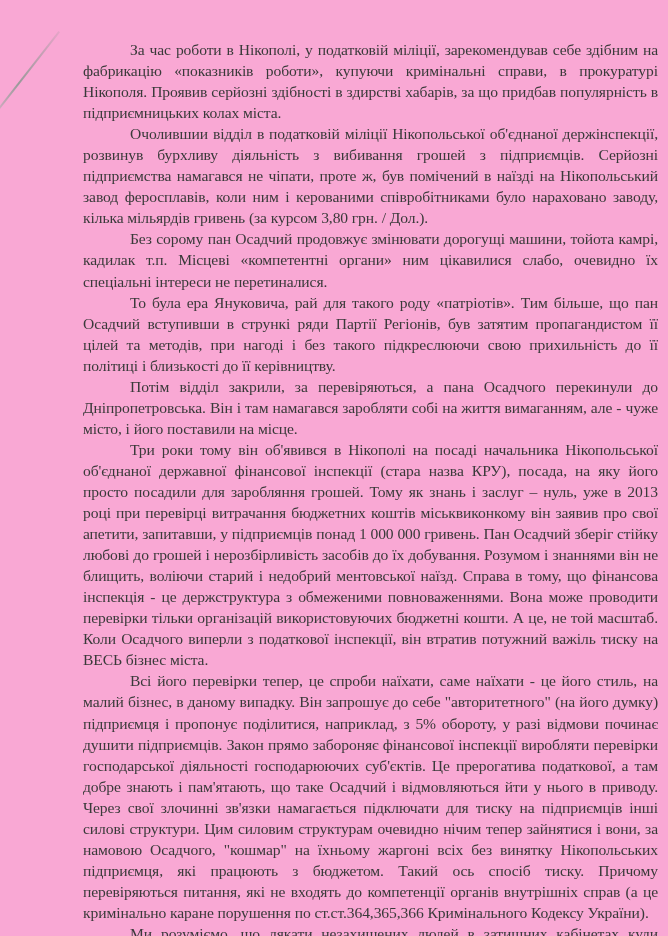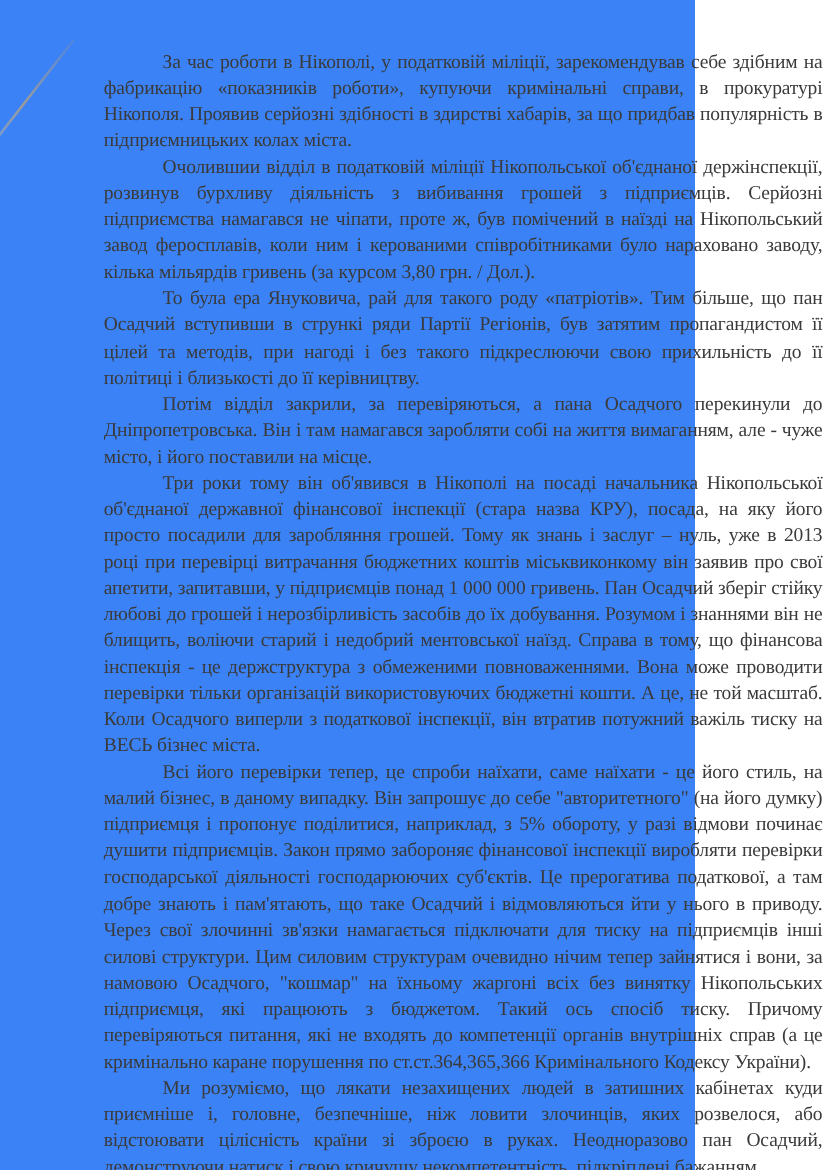--- a/index.html
+++ b/index.html
@@ -2,40 +2,41 @@
 <html><head>
   <meta charset="utf-8">
   <style>
     html, body { margin: 0; padding: 0; }
     body {
       width: 668px; height: 936px; overflow: hidden;
       background: #ffffff; position: relative;
       font-family: "Liberation Serif", serif;
       color: #3a3a3a;
     }
-    .page { position: absolute; left: 0; top: 0; width: 556px; height: 936px; background: #3b82f6; }
+    .page { position: absolute; left: 0; top: 0; width: 668px; height: 936px; background: #f9a8d4; }
     .fold-mark {
       position: absolute; left: 5px; top: 2px; width: 2px; height: 110px;
       background: linear-gradient(to bottom, rgba(150,150,150,0.2), #9a9a9a 60%, rgba(190,190,190,0.4));
       transform-origin: top left; transform: rotate(38deg) translate(60px,-10px);
     }
     .body-text {
       position: absolute; left: 83px; top: 39px; width: 575px;
       font-size: 15.6px; line-height: 21.05px;
       text-align: justify; letter-spacing: -0.1px;
     }
     .para { margin: 0; text-indent: 47px; }
   </style>
 </head>
 <body>
 
 <div class="page">
   <div class="fold-mark"></div>
   <div class="body-text">
     <p class="para">За час роботи в Нікополі, у податковій міліції, зарекомендував себе здібним на фабрикацію «показників роботи», купуючи кримінальні справи, в прокуратурі Нікополя. Проявив серйозні здібності в здирстві хабарів, за що придбав популярність в підприємницьких колах міста.</p>
     <p class="para">Очолившии відділ в податковій міліції Нікопольської об'єднаної держінспекції, розвинув бурхливу діяльність з вибивання грошей з підприємців. Серйозні підприємства намагався не чіпати, проте ж, був помічений в наїзді на Нікопольський завод феросплавів, коли ним і керованими співробітниками було нараховано заводу, кілька мільярдів гривень (за курсом 3,80 грн. / Дол.).</p>
+    <p class="para">Без сорому пан Осадчий продовжує змінювати дорогущі машини, тойота камрі, кадилак т.п. Місцеві «компетентні органи» ним цікавилися слабо, очевидно їх спеціальні інтереси не перетиналися.</p>
     <p class="para">То була ера Януковича, рай для такого роду «патріотів». Тим більше, що пан Осадчий вступивши в стрункі ряди Партії Регіонів, був затятим пропагандистом її цілей та методів, при нагоді і без такого підкреслюючи свою прихильність до її політиці і близькості до її керівництву.</p>
     <p class="para">Потім відділ закрили, за перевіряються, а пана Осадчого перекинули до Дніпропетровська. Він і там намагався заробляти собі на життя вимаганням, але - чуже місто, і його поставили на місце.</p>
     <p class="para">Три роки тому він об'явився в Нікополі на посаді начальника Нікопольської об'єднаної державної фінансової інспекції (стара назва КРУ), посада, на яку його просто посадили для заробляння грошей. Тому як знань і заслуг – нуль, уже в 2013 році при перевірці витрачання бюджетних коштів міськвиконкому він заявив про свої апетити, запитавши, у підприємців понад 1 000 000 гривень. Пан Осадчий зберіг стійку любові до грошей і нерозбірливість засобів до їх добування. Розумом і знаннями він не блищить, воліючи старий і недобрий ментовської наїзд. Справа в тому, що фінансова інспекція - це держструктура з обмеженими повноваженнями. Вона може проводити перевірки тільки організацій використовуючих бюджетні кошти. А це, не той масштаб. Коли Осадчого виперли з податкової інспекції, він втратив потужний важіль тиску на ВЕСЬ бізнес міста.</p>
     <p class="para">Всі його перевірки тепер, це спроби наїхати, саме наїхати - це його стиль, на малий бізнес, в даному випадку. Він запрошує до себе "авторитетного" (на його думку) підприємця і пропонує поділитися, наприклад, з 5% обороту, у разі відмови починає душити підприємців. Закон прямо забороняє фінансової інспекції виробляти перевірки господарської діяльності господарюючих суб'єктів. Це прерогатива податкової, а там добре знають і пам'ятають, що таке Осадчий і відмовляються йти у нього в приводу. Через свої злочинні зв'язки намагається підключати для тиску на підприємців інші силові структури. Цим силовим структурам очевидно нічим тепер зайнятися і вони, за намовою Осадчого, "кошмар" на їхньому жаргоні всіх без винятку Нікопольських підприємця, які працюють з бюджетом. Такий ось спосіб тиску. Причому перевіряються питання, які не входять до компетенції органів внутрішніх справ (а це кримінально каране порушення по ст.ст.364,365,366 Кримінального Кодексу України).</p>
     <p class="para">Ми розуміємо, що лякати незахищених людей в затишних кабінетах куди приємніше і, головне, безпечніше, ніж ловити злочинців, яких розвелося, або відстоювати цілісність країни зі зброєю в руках. Неодноразово пан Осадчий, демонструючи натиск і свою кричущу некомпетентність, підкріплені бажанням</p>
   </div>
 </div>
 
 </body></html>

